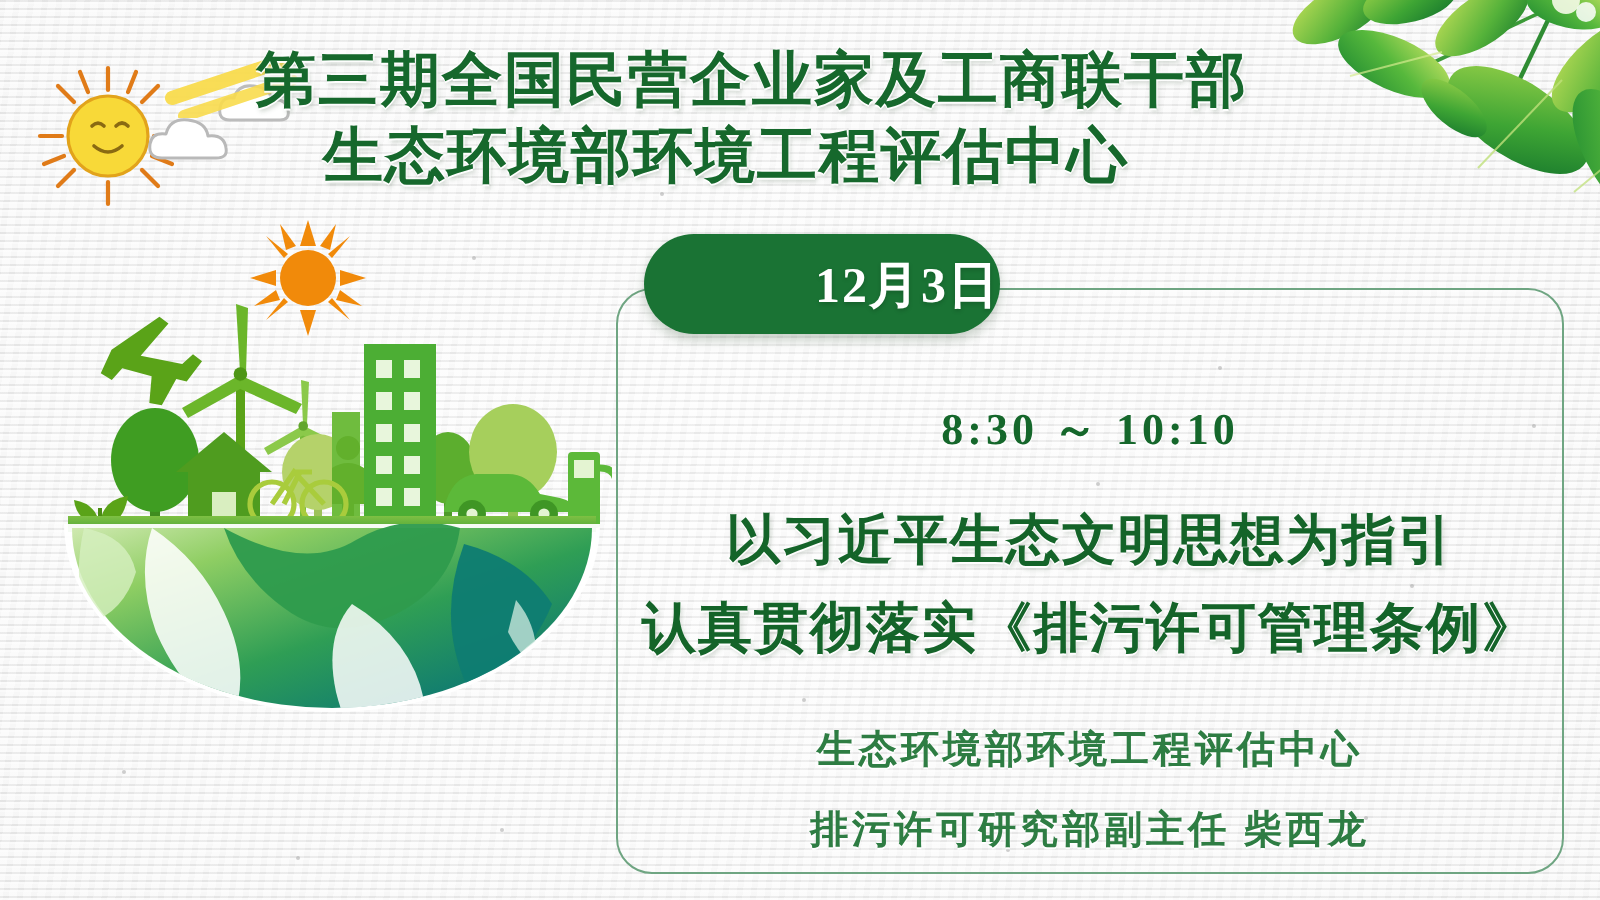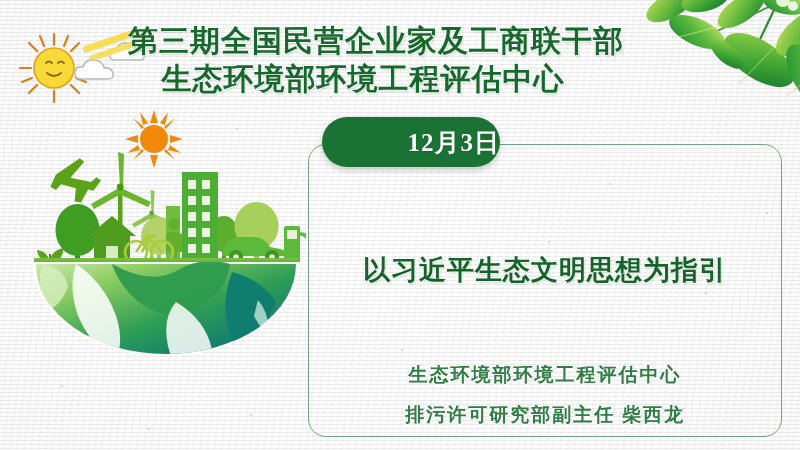--- a/index.html
+++ b/index.html
@@ -408,18 +408,20 @@
     <span class="ln">生态环境部环境工程评估中心</span>
   </div>
 
   <div class="frame"></div>
 
   <div class="date-badge">
     <span>12月3日</span>
   </div>
 
   <div class="panel">
+    <div class="time-line">8:30 ～ 10:10</div>
     <div class="topic l1">以习近平生态文明思想为指引</div>
+    <div class="topic l2">认真贯彻落实《排污许可管理条例》</div>
     <div class="org o1">生态环境部环境工程评估中心</div>
     <div class="org o2">排污许可研究部副主任 柴西龙</div>
   </div>
 
 </div>
 
 </body></html>

